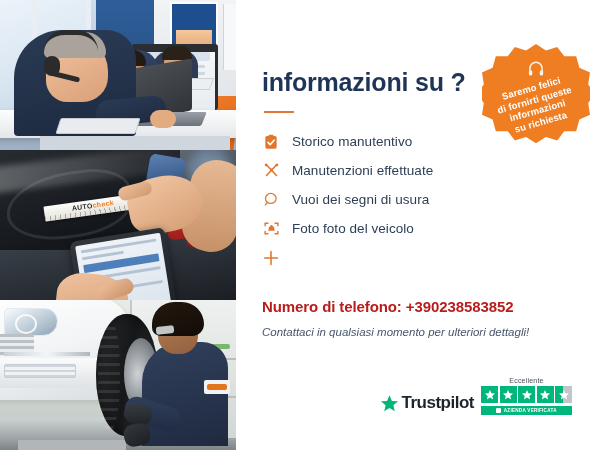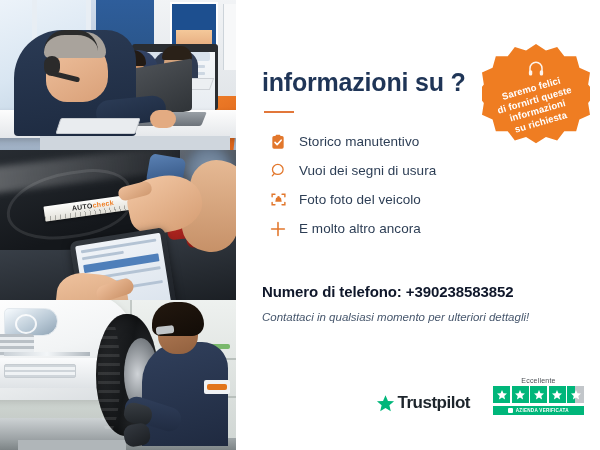--- a/index.html
+++ b/index.html
@@ -486,21 +486,21 @@
     line-height: 1.22;
     color: #ffffff;
     text-align: center;
     width: 84px;
     letter-spacing: .1px;
   }
 
   
   .features {
     list-style: none;
-    margin: 7px;
+    margin: 0;
     padding: 0;
   }
   .feature {
     display: flex;
     align-items: center;
     gap: 12px;
     height: 29px;
   }
   .feature-icon {
     flex: 0 0 18px;
@@ -511,42 +511,42 @@
   }
   .feature-label {
     font-size: 13.5px;
     color: #2d3e55;
     font-weight: 400;
     letter-spacing: .05px;
   }
 
   
   .phone-line {
-    margin-top: 40px;
+    margin-top: 26px;
     font-size: 15px;
     font-weight: 700;
-    color: #0f172a;
+    color: #b91c1c;
     letter-spacing: -.1px;
   }
   .contact-text {
     margin-top: 9px;
     font-size: 11.5px;
     line-height: 1.55;
     color: #46566c;
   }
   .contact-text div { white-space: nowrap; font-style: italic; }
 
   
   .trust {
     position: absolute;
-    right: 16px;
+    right: 28px;
     bottom: 35px;
     display: flex;
     align-items: flex-end;
-    gap: 23px;
+    gap: 7px;
   }
   .tp-logo {
     display:flex; align-items:center; gap:3px;
     padding-bottom: 2px;
   }
   .tp-name {
     font-size: 17px;
     font-weight: 700;
     color: #1d252c;
     letter-spacing: -0.5px;
@@ -726,20 +726,34 @@
         <span class="feature-icon">
           <svg viewBox="0 0 24 24" width="16" height="16">
             <rect x="3.5" y="3" width="17" height="19" rx="2.5" fill="#e2772c"></rect>
             <rect x="8.5" y="1" width="7" height="4" rx="1.2" fill="#e2772c"></rect>
             <path d="M7.5 12.5l3.2 3.4 6-6.6" fill="none" stroke="#ffffff" stroke-width="2.4" stroke-linecap="round" stroke-linejoin="round"></path>
           </svg>
         </span>
         <span class="feature-label">Storico manutentivo</span>
       </li>
 
+      <li class="feature">
+        <span class="feature-icon">
+          <svg viewBox="0 0 24 24" width="17" height="17">
+            <g stroke="#e2772c" stroke-width="2.3" stroke-linecap="round">
+              <path d="M4.5 3.5L19 19"></path>
+              <path d="M19.5 3.5L5 19"></path>
+            </g>
+            <circle cx="12" cy="11.3" r="2.1" fill="#e2772c"></circle>
+            <path d="M3.2 2.2l3.2 1.1-1 3.1-3.2-1.1z" fill="#e2772c"></path>
+            <path d="M20.8 2.2l-3.2 1.1 1 3.1 3.2-1.1z" fill="#e2772c"></path>
+          </svg>
+        </span>
+        <span class="feature-label">Manutenzioni effettuate</span>
+      </li>
 
       <li class="feature">
         <span class="feature-icon">
           <svg viewBox="0 0 24 24" width="17" height="17">
             <ellipse cx="11" cy="10.5" rx="7.5" ry="7" fill="none" stroke="#e2772c" stroke-width="1.8"></ellipse>
             <path d="M6.2 16.2L3.2 19.6" stroke="#e2772c" stroke-width="1.8" stroke-linecap="round"></path>
           </svg>
         </span>
         <span class="feature-label">Vuoi dei segni di usura</span>
       </li>
@@ -762,21 +776,20 @@
 
       <li class="feature">
         <span class="feature-icon">
           <svg viewBox="0 0 24 24" width="18" height="18">
             <g stroke="#e2772c" stroke-width="2.1" stroke-linecap="round">
               <path d="M12 3.5v17"></path>
               <path d="M3.5 12h17"></path>
             </g>
           </svg>
         </span>
-        <span class="feature-label">E molto altro ancora</span>
       </li>
     </ul>
 
     <div class="phone-line">
       <span>Numero di telefono:</span>
       <span>+390238583852</span>
     </div>
 
     <div class="contact-text">
       <div>Contattaci in qualsiasi momento per ulteriori dettagli!</div>

